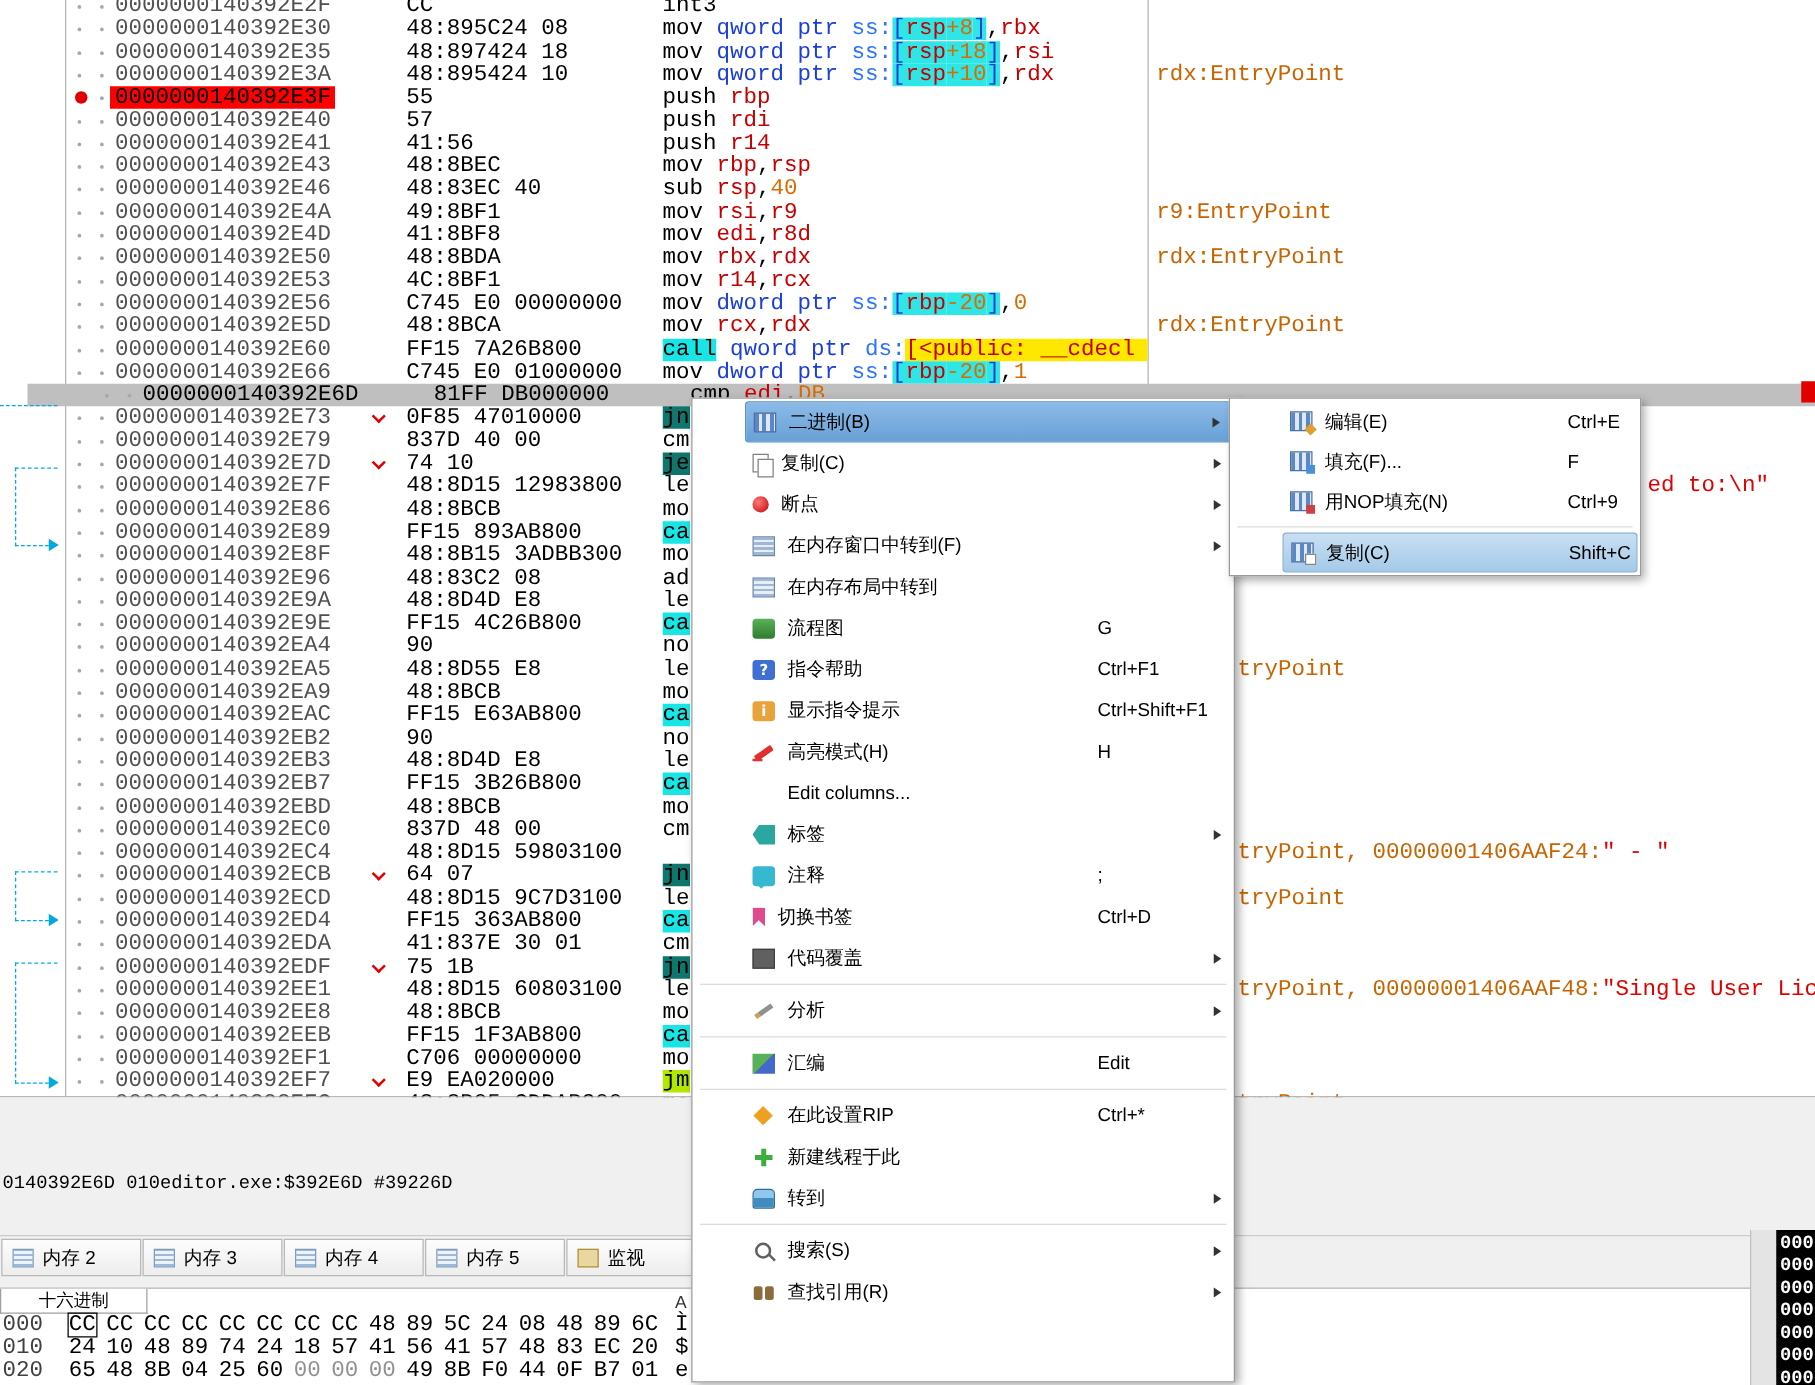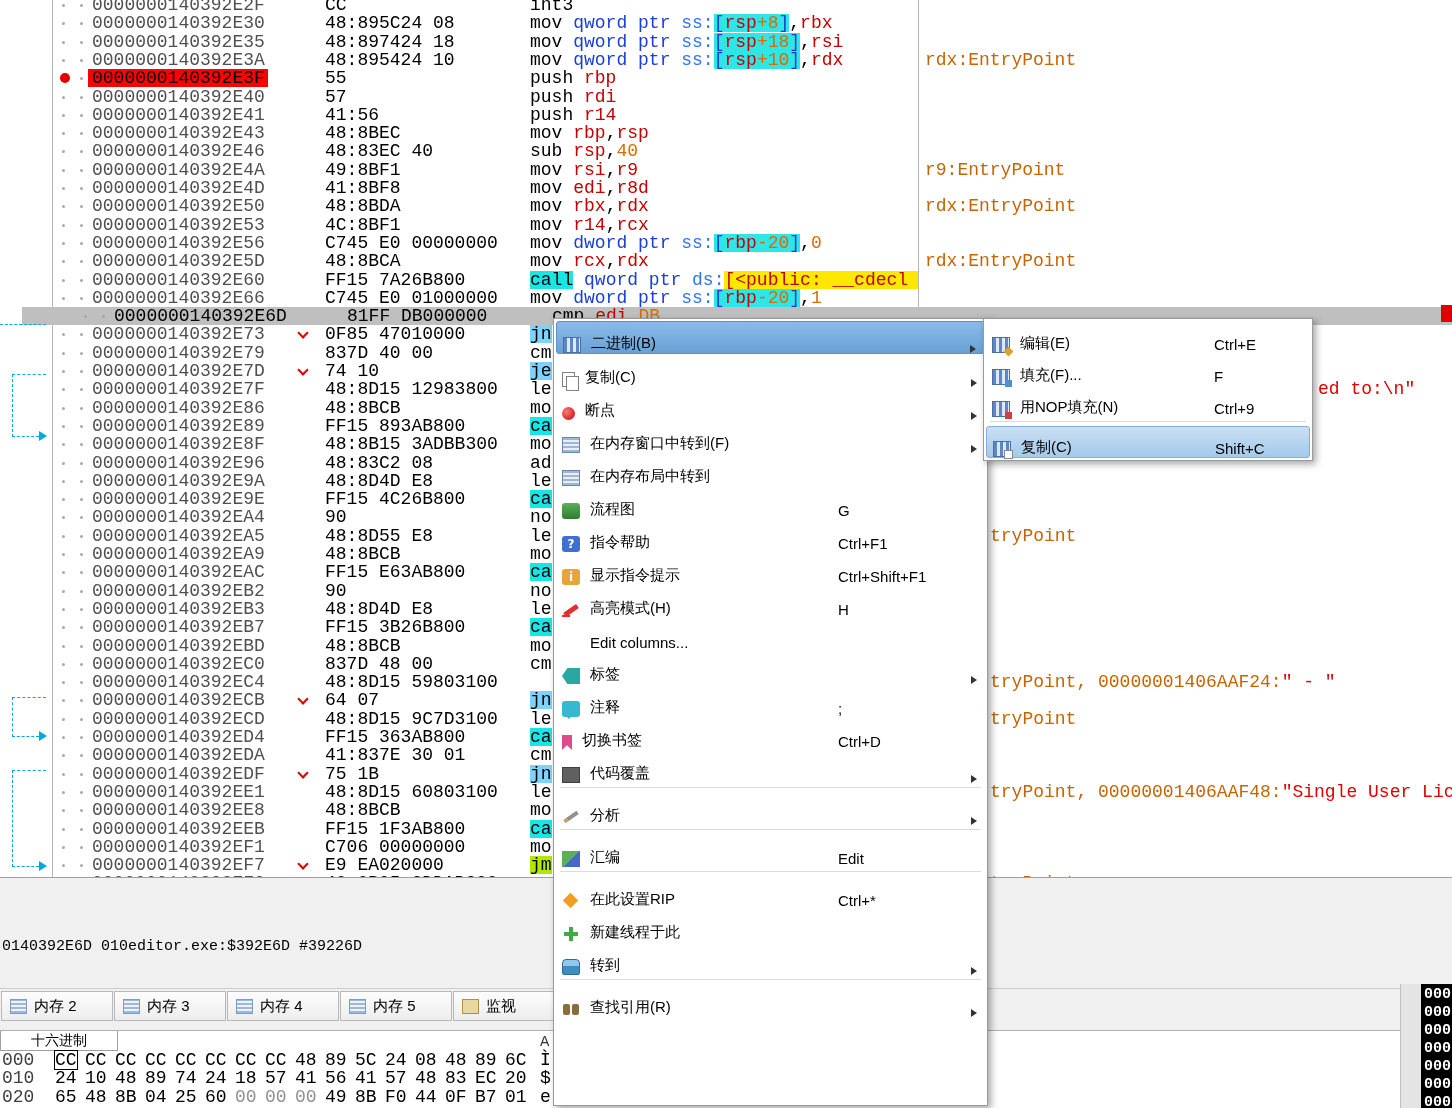--- a/index.html
+++ b/index.html
@@ -20,21 +20,21 @@
   .ins{position:absolute;left:530px;width:388px;height:18px;overflow:hidden;}
   .cmt{position:absolute;}
   .jdown{position:absolute;left:299px;top:4px;width:6px;height:6px;border-right:2px solid #e00000;border-bottom:2px solid #e00000;transform:rotate(45deg);}
   
   .c-mn,.c-tx{color:#000}
   .c-pt{color:#1b3ed8}
   .c-sg{color:#2f74ff}
   .c-rg{color:#c40000}
   .c-nm{color:#d86c00}
   .c-ca{background:#18e6e6;color:#000}
-  .c-jc{background:#7dd3fc;color:#000}
+  .c-jc{background:#0f766e;color:#000}
   .c-jm{background:#b2e800;color:#000}
   .c-fn{background:#ffe800;color:#c40000}
   .c-mb{background:#2ee6e6;color:#1b3ed8}
   .c-mr{background:#2ee6e6;color:#c40000}
   .c-mo{background:#2ee6e6;color:#d86c00}
   .c-cm{color:#c86400}
   .c-st{color:#e00000}
   
   .ja{position:absolute;z-index:3;}
   .ja.h{border-top:1px dashed #00aadd;height:0;}
@@ -58,21 +58,21 @@
   .hbyte{position:absolute;color:#000;}
   .hbyte.zero{color:#909090;}
   .hbyte.hsel{outline:1px solid #000;}
   .hascii{position:absolute;left:540px;color:#000;}
   .rstrip{position:absolute;left:1400px;top:984px;width:21px;height:124px;background:#e4e4e4;border-left:1px solid #c0c0c0;}
   .rblack{position:absolute;left:1421px;top:984px;width:31px;height:124px;background:#000;}
   .rprow{position:absolute;left:3px;color:#fff;font:bold 15px/18px "Liberation Mono",monospace;}
   
   .cmenu{position:absolute;left:553px;top:318px;width:435px;height:788px;background:#fff;border:1px solid #9a9a9a;box-shadow:3px 3px 7px rgba(0,0,0,.35);padding:2px;box-sizing:border-box;z-index:10;font:15px "Liberation Sans",sans-serif;}
   .smenu{position:absolute;left:983px;top:318px;width:330px;background:#fff;border:1px solid #9a9a9a;box-shadow:3px 3px 7px rgba(0,0,0,.35);padding:2px;box-sizing:border-box;z-index:11;font:15px "Liberation Sans",sans-serif;}
-  .mitem{position:relative;height:33px;display:flex;align-items:flex-end;box-sizing:border-box;}
+  .mitem{position:relative;height:33px;display:flex;align-items:center;box-sizing:border-box;margin-left:40px;}
   .smenu .mitem{height:32px;}
   .mitem.hl{background:linear-gradient(#8cbae8,#68a1d6);border:1px solid #5a93c8;border-radius:3px;}
   .smenu .mitem.hl{background:linear-gradient(#c9dff3,#a4cae9);border:1px solid #86aed2;}
   .mlabel{color:#000;}
   .mshort{position:absolute;left:282px;color:#000;}
   .smenu .mshort{left:228px;}
   .marrow{position:absolute;right:8px;width:0;height:0;border-top:4px solid transparent;border-bottom:4px solid transparent;border-left:6px solid #333;}
   .msep{height:1px;background:#dcdcdc;margin:4px 4px;}
   
   .mi{width:18px;height:16px;margin:0 10px 0 6px;position:relative;flex:none;display:inline-block;}
@@ -378,20 +378,25 @@
       <span class="mi i-new-thread-icon"></span>
       <span class="mlabel">新建线程于此</span>
     </div>
     <div class="mitem">
       <span class="mi i-goto-icon"></span>
       <span class="mlabel">转到</span>
       <span class="marrow"></span>
     </div>
     <div class="msep"></div>
     <div class="mitem">
+      <span class="mi i-search-icon"></span>
+      <span class="mlabel">搜索(S)</span>
+      <span class="marrow"></span>
+    </div>
+    <div class="mitem">
       <span class="mi i-find-references-icon"></span>
       <span class="mlabel">查找引用(R)</span>
       <span class="marrow"></span>
     </div>
   </div>
 <div class="smenu">
     <div class="mitem">
       <span class="mi i-binary-edit-icon"></span>
       <span class="mlabel">编辑(E)</span>
       <span class="mshort">Ctrl+E</span>

